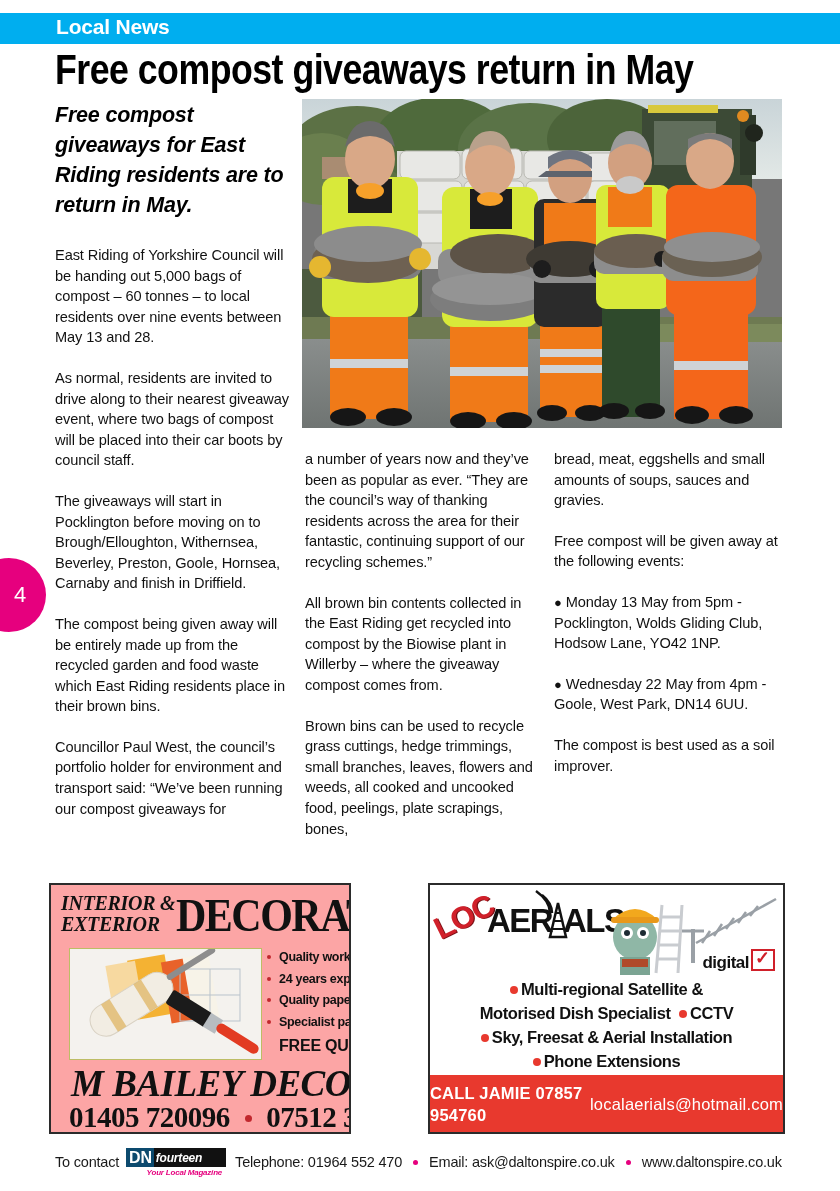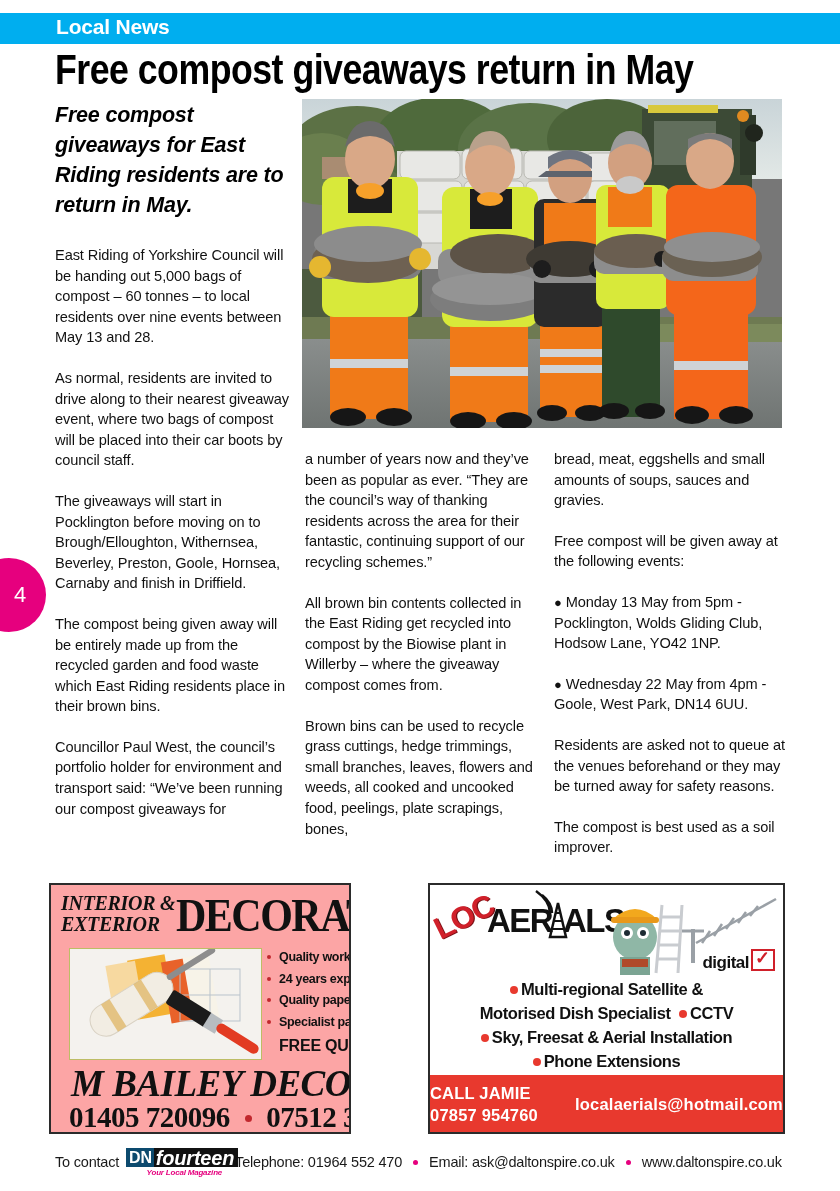--- a/index.html
+++ b/index.html
@@ -333,21 +333,21 @@
     color: #ffffff;
     font-family: "Liberation Sans", sans-serif;
     font-weight: bold;
     font-size: 16.5px;
     letter-spacing: 0.2px;
     line-height: 22px;
   }
   .ad2-email {
     color: #ffffff;
     font-family: "Liberation Sans", sans-serif;
-    font-weight: bold;
+    font-weight: normal;
     font-size: 16.5px;
     letter-spacing: 0.2px;
     line-height: 22px;
   }
 
   
   .footer {
     position: absolute;
     left: 55px;
     top: 1147px;
@@ -381,21 +381,21 @@
     padding: 0 2px 0 3px;
     display: flex;
     align-items: center;
     line-height: 1;
   }
   .footer-logo-fourteen {
     background: #111111;
     color: #ffffff;
     font-weight: bold;
     font-style: italic;
-    font-size: 20px;
+    font-size: 12px;
     padding: 0 4px 0 2px;
     display: flex;
     align-items: center;
     flex: 1;
     line-height: 1;
   }
   .footer-logo-sub {
     color: #E6007E;
     font-style: italic;
     font-weight: bold;
@@ -581,21 +581,20 @@
   <p>a number of years now and they’ve been as popular as ever. “They are the council’s way of thanking residents across the area for their fantastic, continuing support of our recycling schemes.”</p>
   <p>All brown bin contents collected in the East Riding get recycled into compost by the Biowise plant in Willerby – where the giveaway compost comes from.</p>
   <p>Brown bins can be used to recycle grass cuttings, hedge trimmings, small branches, leaves, flowers and weeds, all cooked and uncooked food, peelings, plate scrapings, bones,</p>
 </div>
 
 <div class="col" id="col3">
   <p>bread, meat, eggshells and small amounts of soups, sauces and gravies.</p>
   <p>Free compost will be given away at the following events:</p>
   <p class="bullet-para"><span class="dot">●</span> <span>Monday 13 May from 5pm - Pocklington, Wolds Gliding Club, Hodsow Lane, YO42 1NP.</span></p>
   <p class="bullet-para"><span class="dot">●</span> <span>Wednesday 22 May from 4pm - Goole, West Park, DN14 6UU.</span></p>
-  <p>Residents are asked not to queue at the venues beforehand or they may be turned away for safety reasons.</p>
   <p>The compost is best used as a soil improver.</p>
 </div>
 
 <div class="ad1">
   <div class="ad1-inner">
     <div class="ad1-int-ext">
       <div>INTERIOR &amp;</div>
       <div>EXTERIOR</div>
     </div>
     <div class="ad1-decorating">DECORATING</div>

